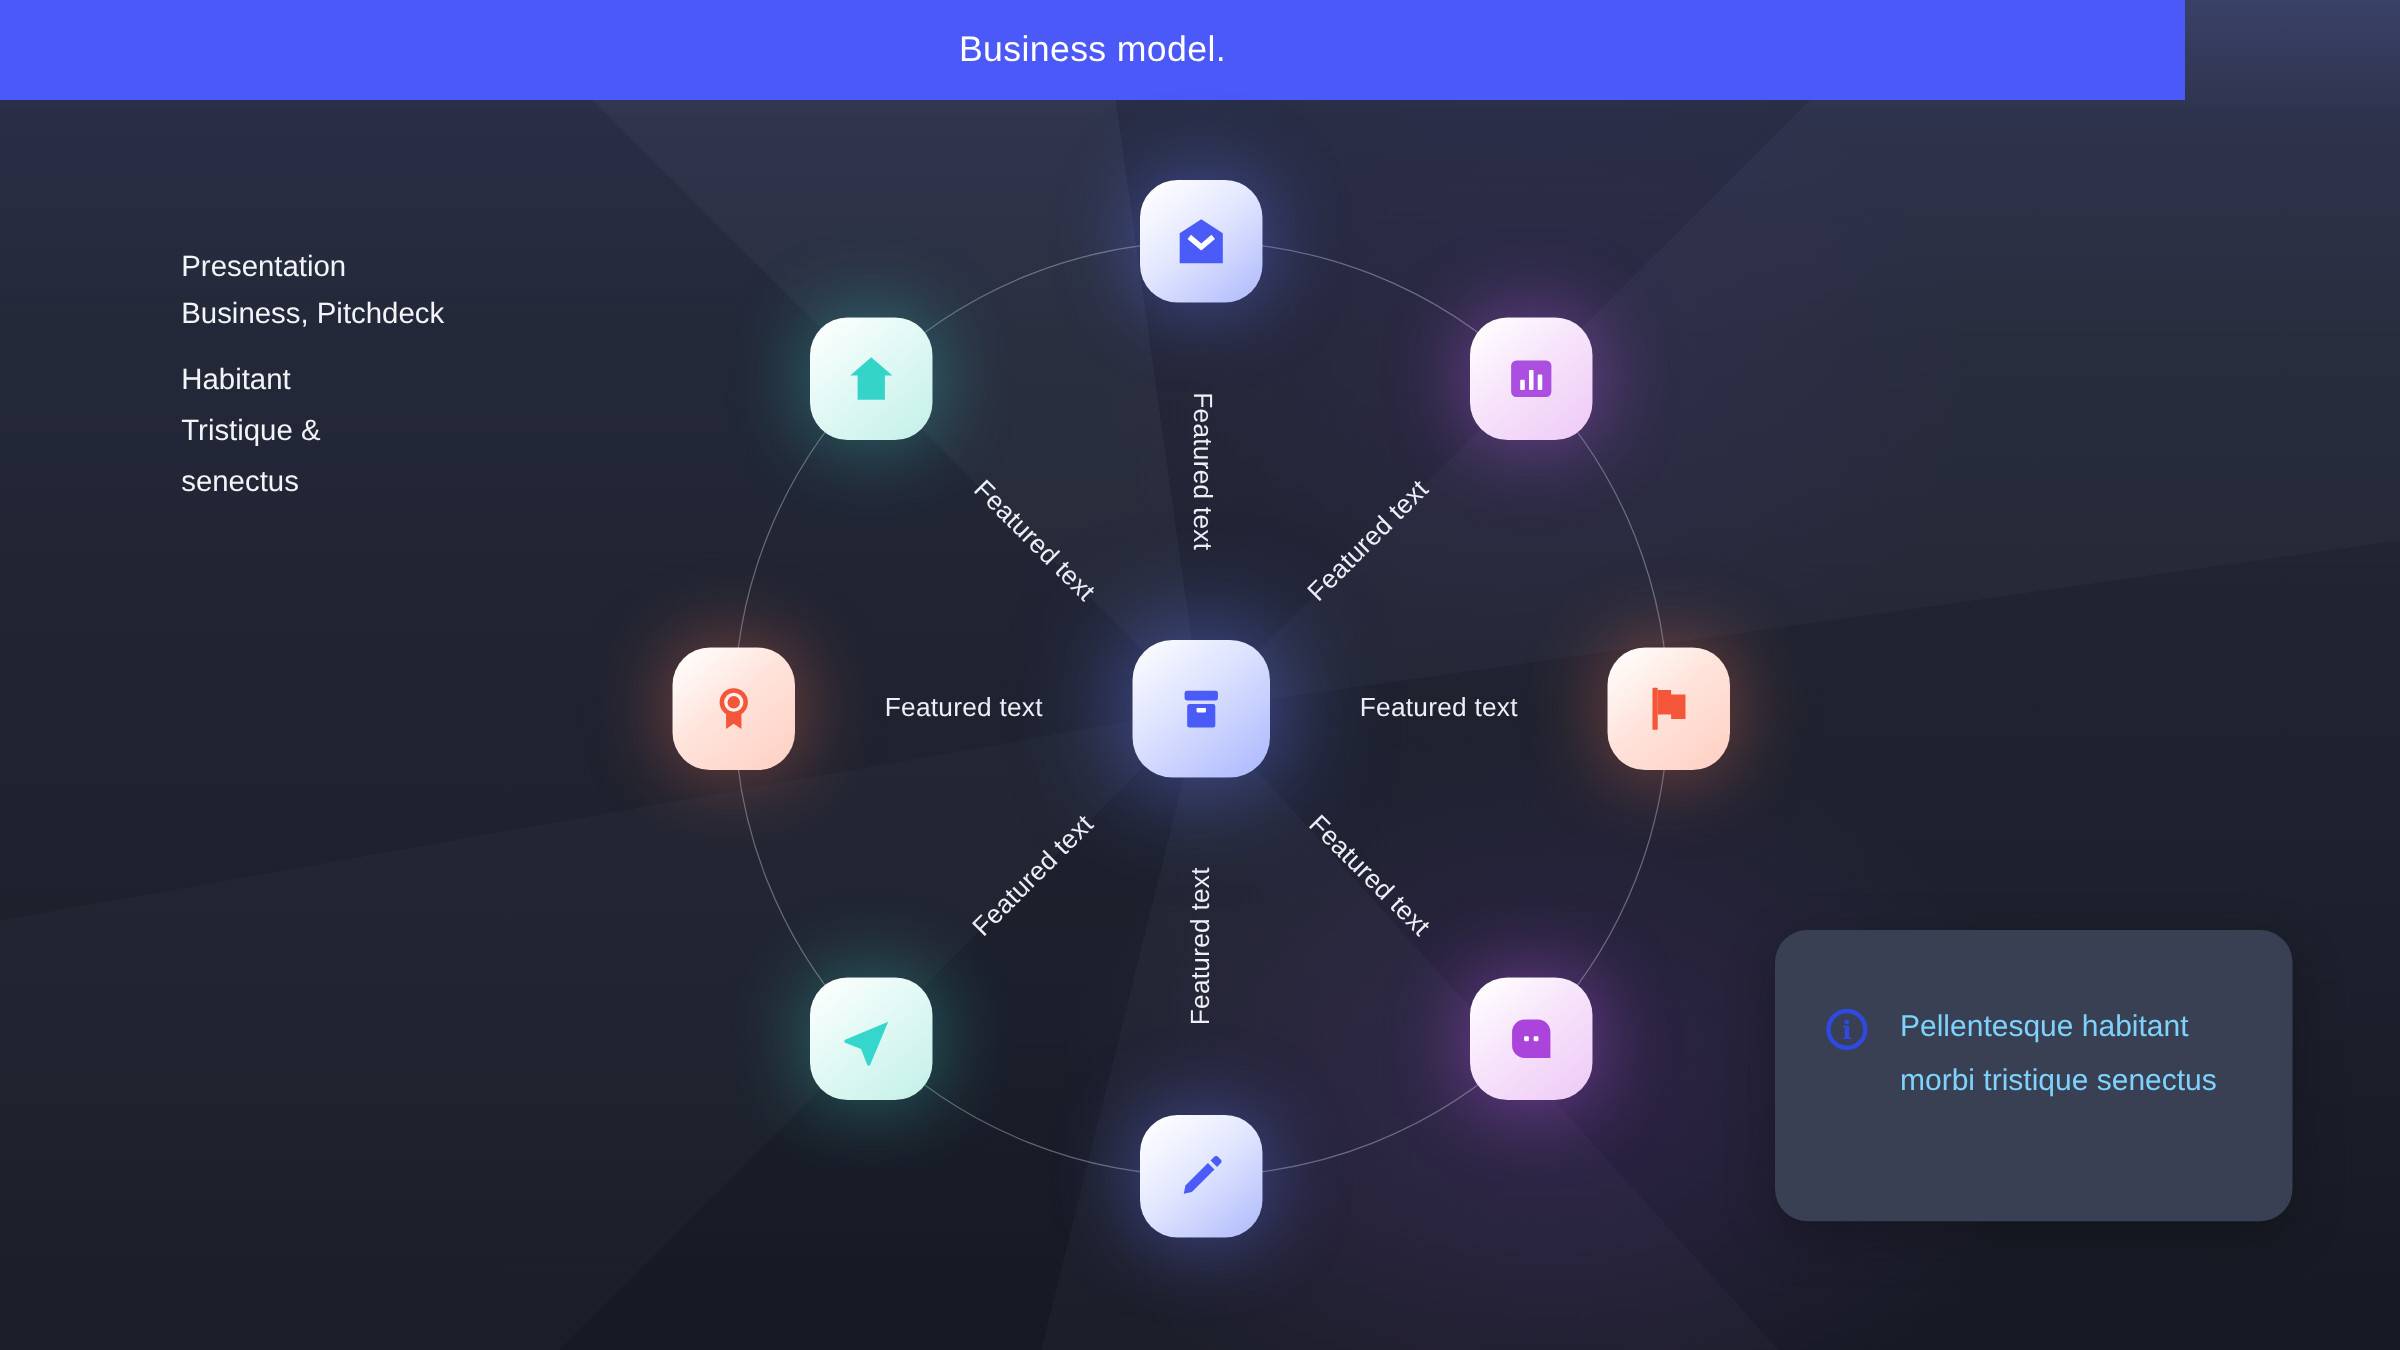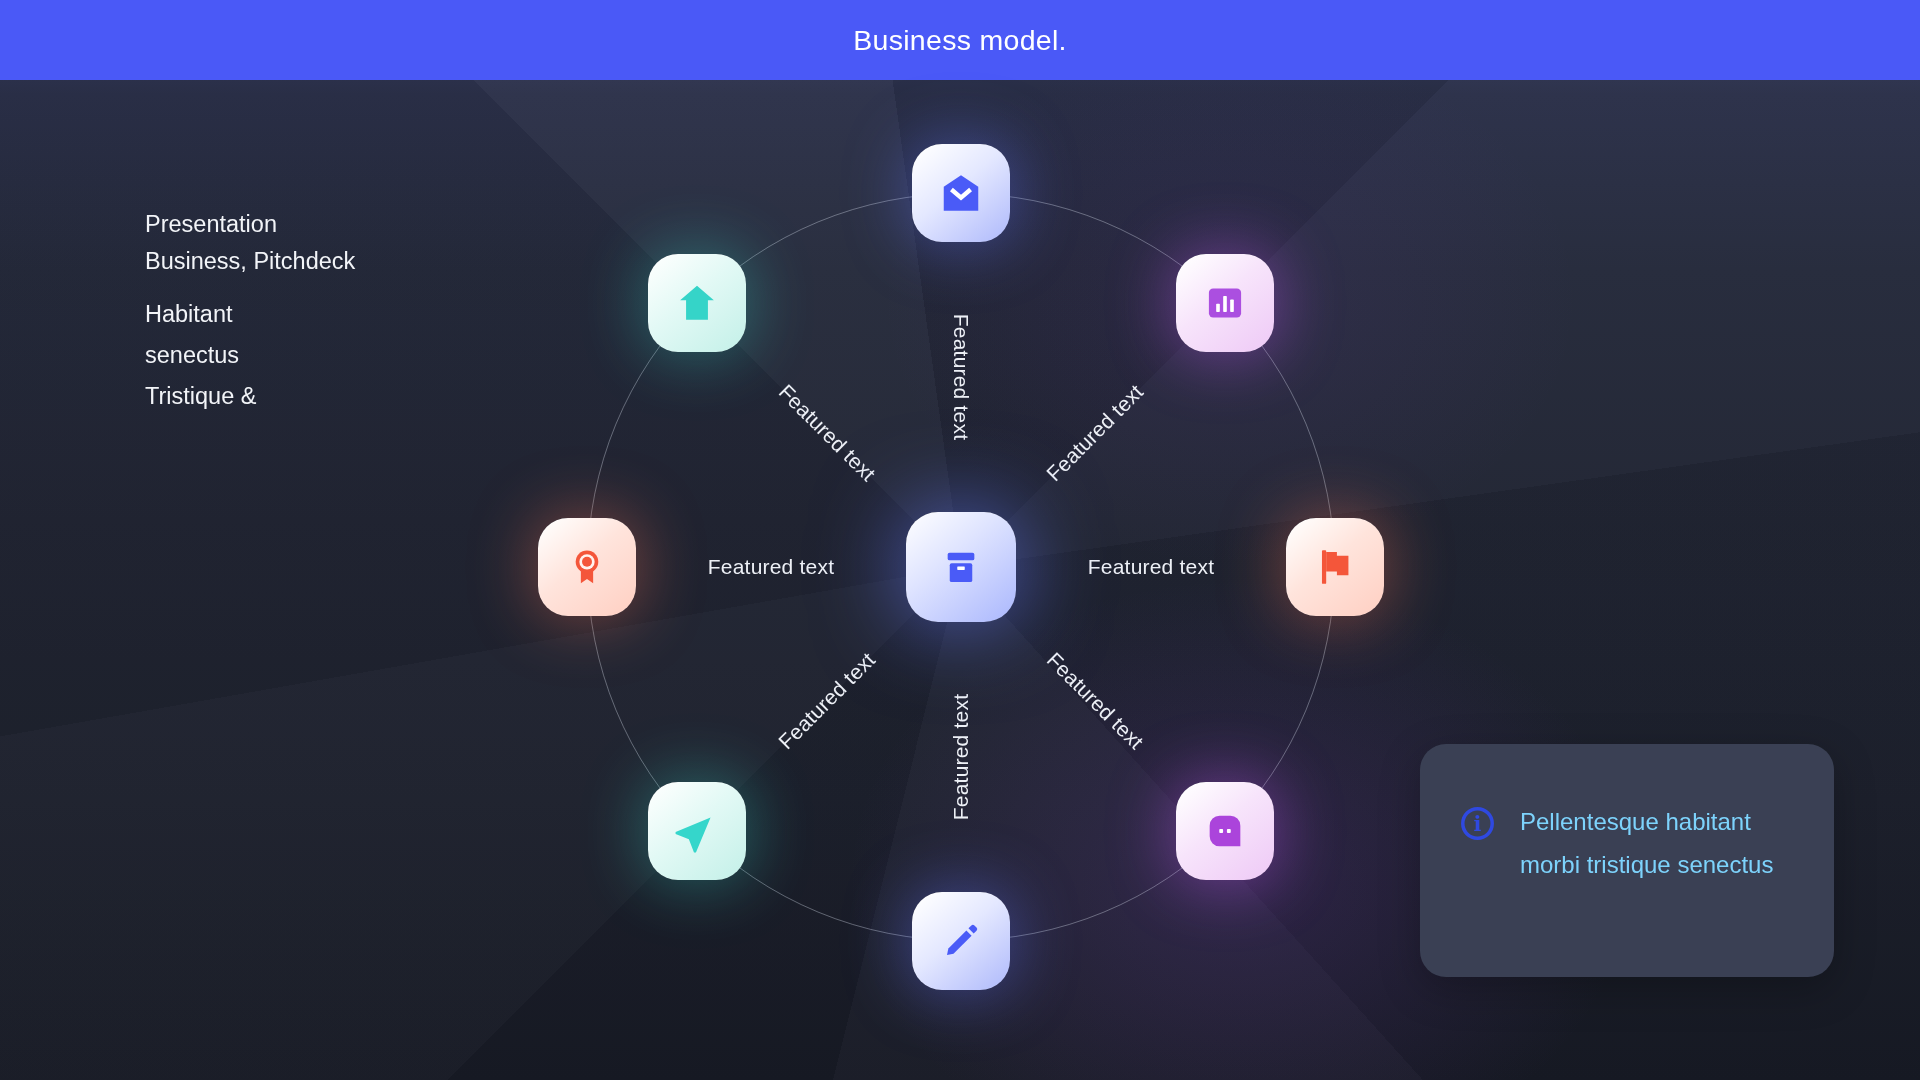--- a/index.html
+++ b/index.html
@@ -20,25 +20,25 @@
       rgba(255,255,255,0.014) 225deg 262deg,
       rgba(0,0,0,0.050) 262deg 318deg,
       rgba(255,255,255,0.020) 318deg 360deg);
   }
   .glow{
     position:absolute;inset:0;pointer-events:none;
     background:radial-gradient(560px 430px at 1240px 880px,rgba(124,62,190,0.20),transparent 70%),
                radial-gradient(500px 380px at 1230px 300px,rgba(124,62,190,0.10),transparent 70%);
   }
   .header{
-    position:absolute;left:0;top:0;width:1920px;height:80px;background:#4A59F7;
+    position:absolute;left:0;top:0;width:1748px;height:80px;background:#4A59F7;
     display:flex;align-items:center;justify-content:center;
   }
   .header .title{color:#FFFFFF;font-size:28.5px;letter-spacing:.3px;}
-  .intro{position:absolute;left:145px;top:206px;width:280px;color:#F2F4F8;}
+  .intro{position:absolute;left:145px;top:195px;width:280px;color:#F2F4F8;}
   .intro .head{font-size:23.5px;line-height:37px;}
   .intro .year{color:#3D53E8;}
   .intro .body{margin-top:14px;font-size:23.5px;line-height:41px;}
   .ring{
     position:absolute;left:587px;top:193px;width:748px;height:748px;border-radius:50%;
     border:1.6px solid rgba(214,221,235,0.38);box-sizing:border-box;
   }
   .tile{
     position:absolute;width:98px;height:98px;border-radius:30px;
     display:flex;align-items:center;justify-content:center;
@@ -85,22 +85,22 @@
     <div class="title">Business model.</div>
   </div>
 
   <div class="intro">
     <div class="head">
       <div>Presentation</div>
       <div>Business, Pitchdeck</div>
     </div>
     <div class="body">
       <div>Habitant</div>
+      <div>Tristique &amp;</div>
       <div>senectus</div>
-      <div>Tristique &amp;</div>
     </div>
   </div>
 
   <div class="ring"></div>
 
   <div class="lbl lbl-top">Featured text</div>
   <div class="lbl lbl-tr">Featured text</div>
   <div class="lbl lbl-right">Featured text</div>
   <div class="lbl lbl-br">Featured text</div>
   <div class="lbl lbl-bottom">Featured text</div>

